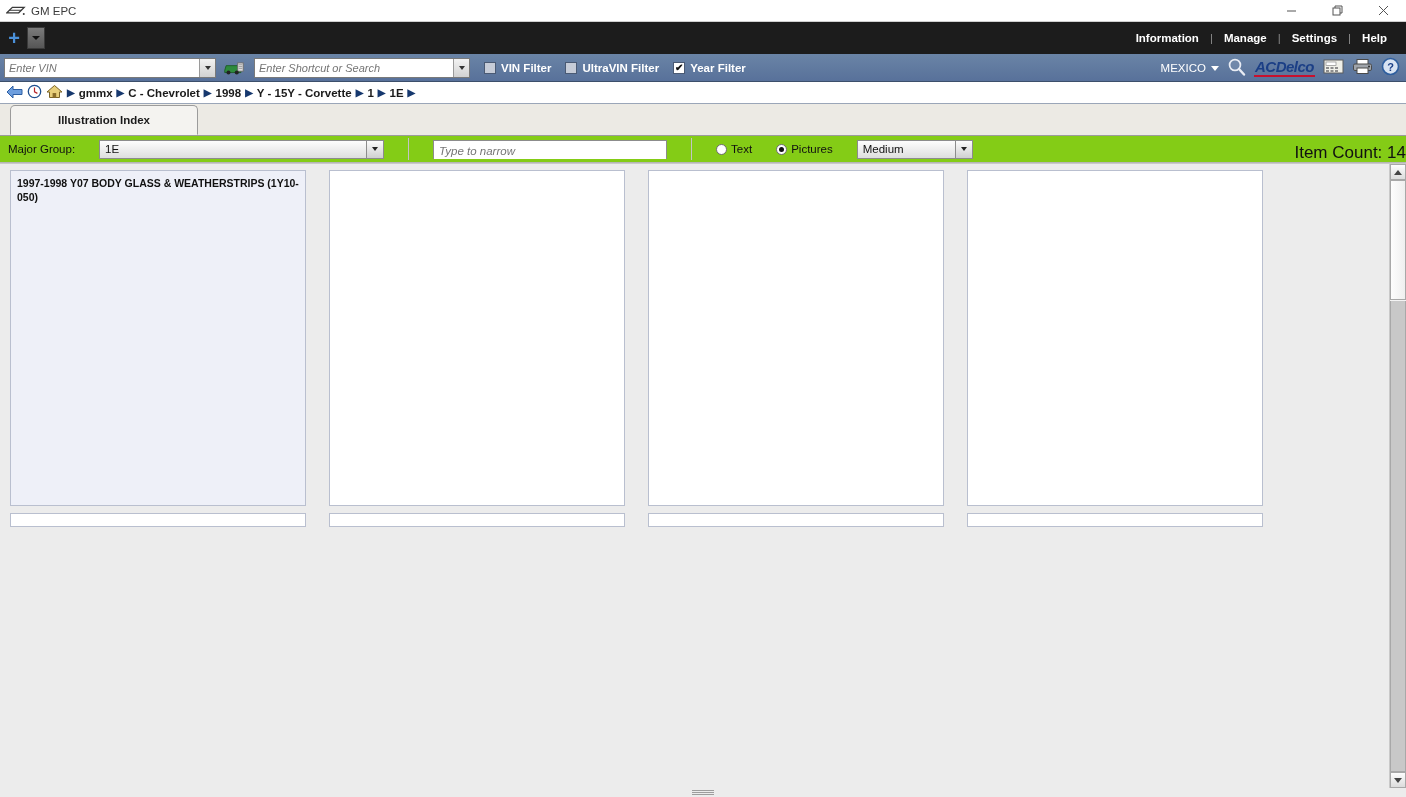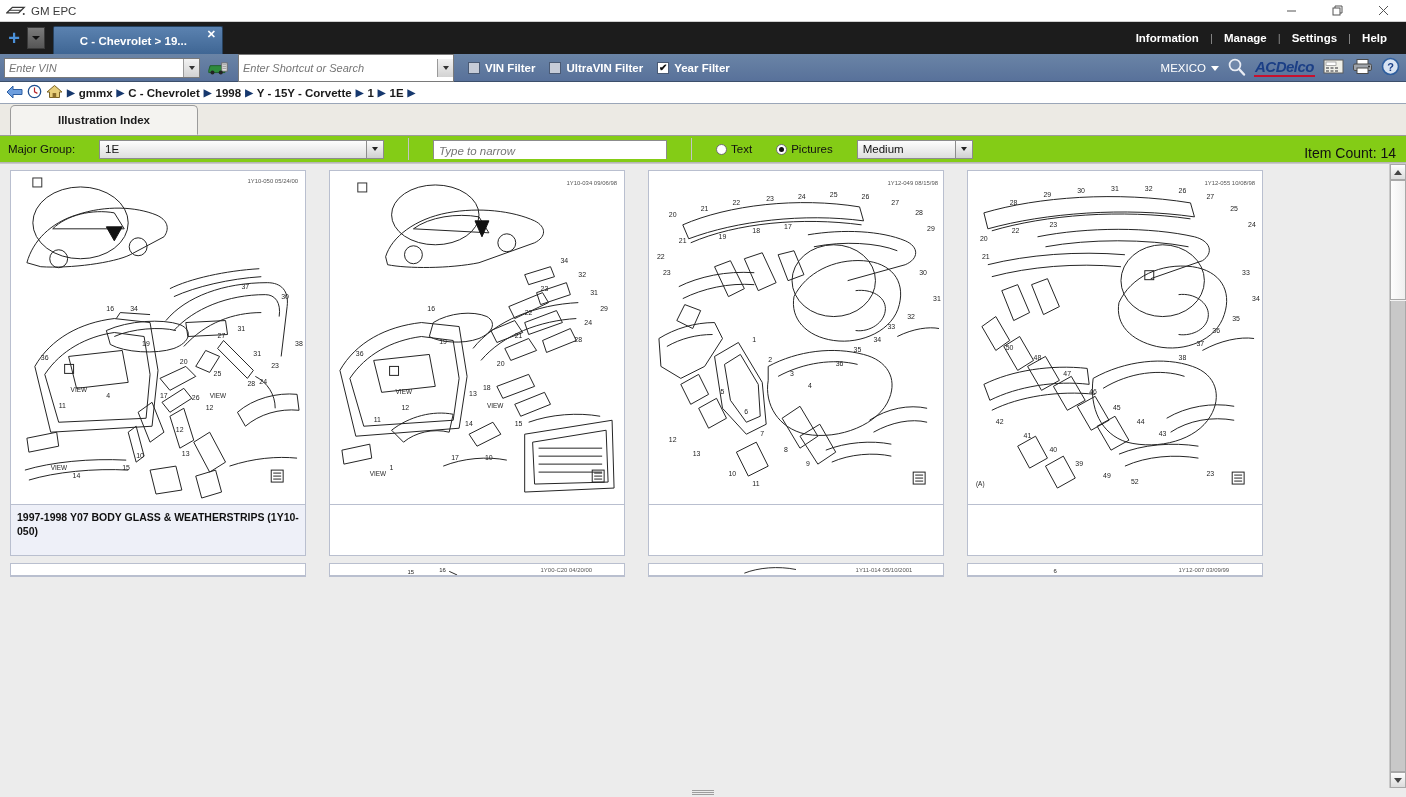--- a/index.html
+++ b/index.html
@@ -35,31 +35,31 @@
     align-self:flex-start;margin-top:1px;}
   .appmenu{position:absolute;right:8px;top:0;height:32px;display:flex;align-items:center;
     color:#fff;font-size:11.5px;font-weight:bold;}
   .appmenu a{color:#fff;text-decoration:none;padding:0 11px;}
   .appmenu .sep{color:#8a8a8a;font-weight:normal;}
 
   
   .bluebar{height:28px;background:linear-gradient(#6a84a6,#58719a);
     border-bottom:1px solid #3c4f6b;display:flex;align-items:center;padding:0 4px;
     position:relative;}
-  .vinbox{width:196px;height:20px;background:#fff;border:1px solid #7a7a7a;
+  .vinbox{width:212px;height:20px;background:#fff;border:1px solid #7a7a7a;
     display:flex;align-items:center;}
   .vinbox input{border:none;outline:none;flex:1;height:18px;font-size:11px;
     font-style:italic;color:#9a9a9a;padding-left:4px;font-family:"Liberation Sans",sans-serif;}
   .ddbtn{width:16px;height:18px;background:linear-gradient(#f2f2f2,#d2d2d2);
     border-left:1px solid #9a9a9a;display:flex;align-items:center;justify-content:center;}
   .ddbtn i{border-left:3.5px solid transparent;border-right:3.5px solid transparent;
     border-top:4px solid #333;display:block;}
   .caricon{width:26px;height:20px;margin:0 5px;display:flex;align-items:center;justify-content:center;}
-  .shortbox{width:216px;height:28px;background:#fff;border:1px solid #7a7a7a;
-    display:flex;align-items:center;margin-left:2px;}
+  .shortbox{width:216px;height:20px;background:#fff;border:1px solid #7a7a7a;
+    display:flex;align-items:flex-end;margin-left:2px;}
   .shortbox input{border:none;outline:none;flex:1;height:18px;font-size:11px;
     font-style:italic;color:#9a9a9a;padding-left:4px;font-family:"Liberation Sans",sans-serif;}
   .filters{display:flex;align-items:center;margin-left:14px;gap:14px;}
   .fchk{display:flex;align-items:center;gap:5px;color:#fff;font-size:11.5px;font-weight:bold;}
   .cbx{width:12px;height:12px;background:#c6ccd8;border:1px solid #4a5a74;
     display:flex;align-items:center;justify-content:center;}
   .cbx.on{background:#fff;}
   .cbx.on::after{content:"\2714";font-size:10px;color:#111;line-height:1;}
   .right-tools{position:absolute;right:6px;top:0;height:28px;display:flex;align-items:center;gap:8px;}
   .country{color:#fff;font-size:11.5px;display:flex;align-items:center;gap:5px;}
@@ -96,28 +96,28 @@
   .sel .btn i{border-left:3.5px solid transparent;border-right:3.5px solid transparent;
     border-top:4px solid #222;display:block;}
   .narrow{width:234px;height:19px;background:#fff;border:1px solid #8c8c8c;}
   .narrow input{width:100%;height:17px;border:none;outline:none;font-size:11.5px;
     font-style:italic;color:#a3a3a3;padding-left:5px;font-family:"Liberation Sans",sans-serif;}
   .divv{width:1px;height:22px;background:#c4c4c4;}
   .radio{display:flex;align-items:center;gap:4px;font-size:11.5px;color:#111;}
   .rdo{width:11px;height:11px;border:1px solid #6d6d6d;border-radius:50%;background:#fff;
     display:flex;align-items:center;justify-content:center;}
   .rdo.on::after{content:"";width:5px;height:5px;border-radius:50%;background:#111;}
-  .itemcount{position:absolute;right:10px;font-size:14px;color:#111;margin-top:7px;}
+  .itemcount{position:absolute;right:0;font-size:17px;color:#111;margin-top:7px;}
 
   
   .thumbwrap{flex:1;display:flex;background:#ececec;overflow:hidden;
     border-top:1px solid #c9c9c9;}
   .thumbs{flex:1;padding:6px 4px 0 10px;display:flex;flex-wrap:wrap;
     align-content:flex-start;gap:7px 23px;overflow:hidden;position:relative;}
-  .card{width:296px;border:1px solid #b9bfcf;background:#fff;display:flex;flex-direction:column;}
+  .card{width:296px;border:1px solid #b9bfcf;background:#fff;display:flex;flex-direction:row;}
   .card .img{height:334px;border-bottom:1px solid #b9bfcf;background:#fff;position:relative;
     overflow:hidden;}
   .card .img svg{position:absolute;inset:0;width:100%;height:100%;}
   .card .cap{background:#eef0f8;min-height:50px;padding:5px 6px;font-size:10.5px;
     font-weight:bold;color:#111;line-height:1.35;}
   .card.partial .img{height:12px;}
 
   .vscroll{width:17px;background:#f0f0f0;border-left:1px solid #c9c9c9;
     display:flex;flex-direction:column;}
   .sarrow{height:16px;background:linear-gradient(#fdfdfd,#dcdcdc);border:1px solid #a8a8a8;
@@ -165,24 +165,20 @@
       </svg>
   </span>
 </div>
 
 <div class="appbar">
   <div class="plusgrp">
     <div class="plusbtn">+</div>
     <div class="arrowbtn">
       <i class="car"></i>
     </div>
-  </div>
-  <div class="doctab">
-    <span class="lbl">C - Chevrolet &gt; 19...</span>
-    <span class="x">✕</span>
   </div>
   <div class="appmenu">
     <a href="#">Information</a>
     <span class="sep">|</span>
     <a href="#">Manage</a>
     <span class="sep">|</span>
     <a href="#">Settings</a>
     <span class="sep">|</span>
     <a href="#">Help</a>
   </div>

